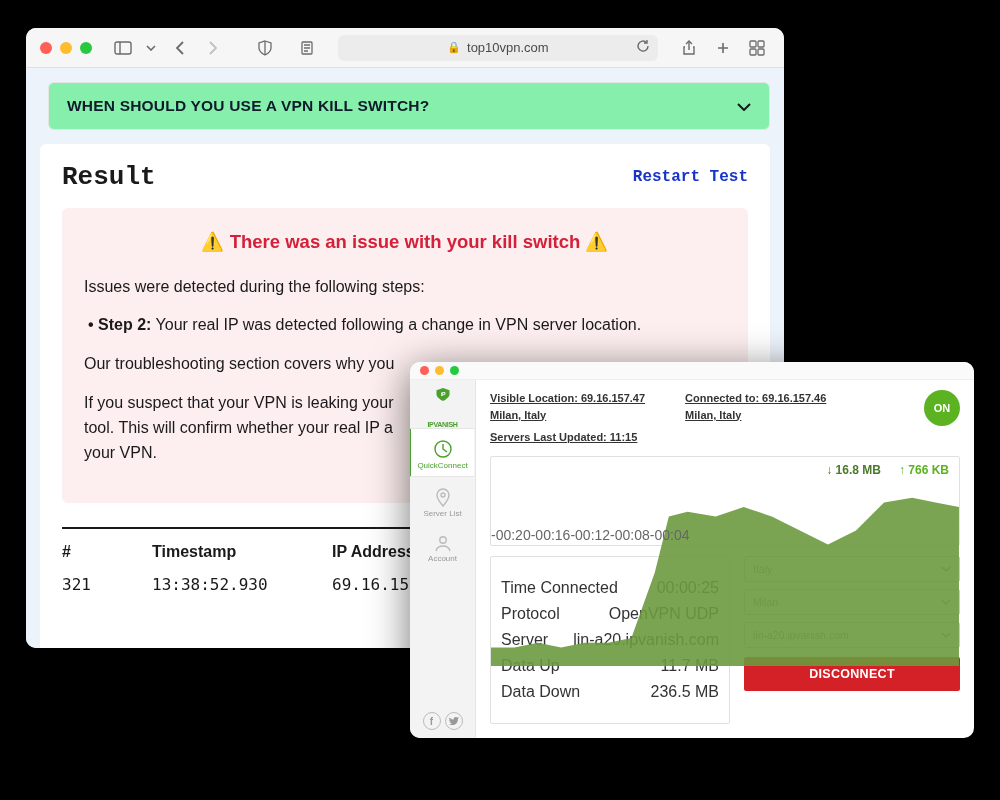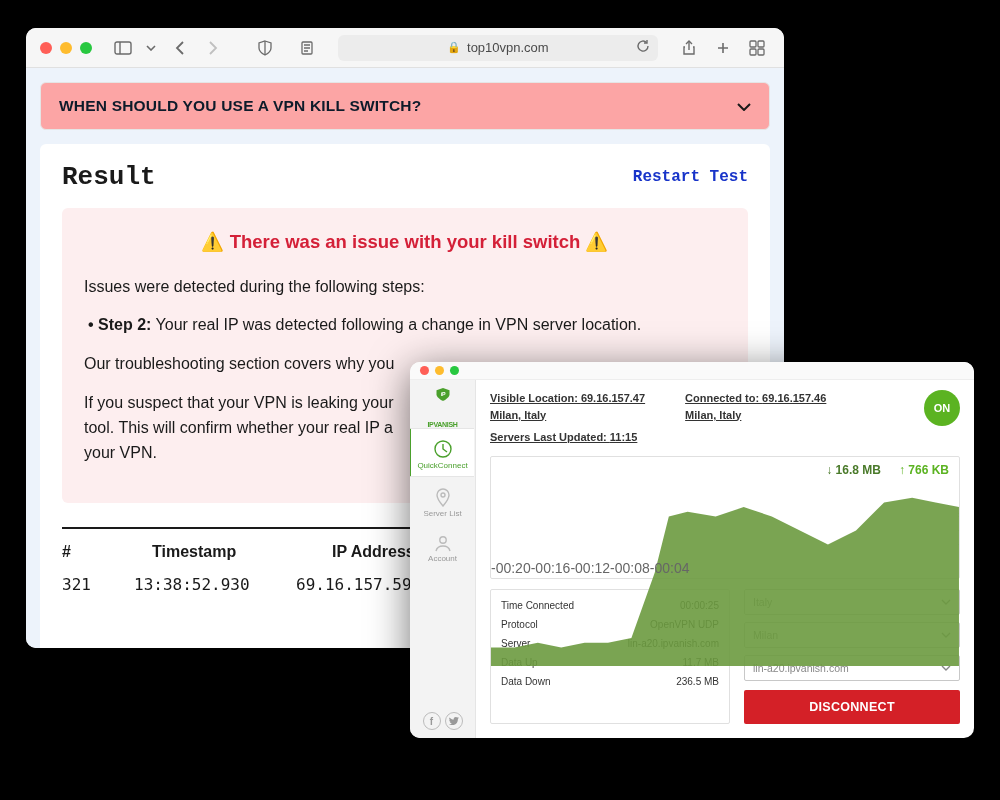--- a/index.html
+++ b/index.html
@@ -55,29 +55,30 @@
   .addr .lock { font-size: 11px; }
   .addr .reload { position: absolute; right: 8px; color:#6b6b6b; }
 
   .page {
     flex: 1;
     background: #edf3fb;
     overflow: hidden;
     padding: 14px;
   }
   .accordion {
-    background: #fca5a5;
+    background: #86efac;
     border: 1px solid #e5e5e5;
     border-radius: 6px;
     padding: 14px 18px;
     display: flex; justify-content:space-between;
     font-weight: 700;
     font-size: 15.5px;
     letter-spacing: .2px;
     color: #0d1b2a;
+    margin-left: 8px;
   }
   .content {
     margin-top: 14px;
     background: #fff;
     border-radius: 6px;
     padding: 18px 22px 30px 22px;
     height: 520px;
   }
   .result-head {
     display:flex; align-items:center; justify-content:space-between;
@@ -105,21 +106,21 @@
   .alert li::before { content:"•  "; font-weight:900; }
   .tbl-head {
     display:flex; gap: 30px;
     border-top:2px solid #1a1a1a;
     margin-top: 24px;
     padding: 14px 0 10px 0;
     font-weight:700;
     font-size:16px;
   }
   .tbl-row {
-    display:flex; gap:12px;
+    display:flex; gap:30px;
     font-family: ui-monospace, "SFMono-Regular", Menlo, monospace;
     font-size:16px;
     padding: 4px 0;
   }
   .col-n   { width: 60px; }
   .col-ts  { width: 150px; }
   .col-ip  { width: 200px; }
 
   
   .vpn {
@@ -219,22 +220,22 @@
   }
 
   .vpn-lower{
     display:flex; gap:14px;
     padding:10px 14px 14px 14px;
   }
   .stats-box{
     flex:1;
     border:1px solid #e0e0e0;
     border-radius:2px;
-    padding:6px 10px;
-    font-size:10px;
+    padding:18px 10px;
+    font-size:16px;
   }
   .stats-box .row{display:flex;justify-content:space-between;padding:4px 0;}
   .controls{
     width:216px;
     display:flex;flex-direction:column;gap:7px;
   }
   .sel{
     height:26px;border:1px solid #c8c8c8;border-radius:2px;
     display:flex;align-items:center;justify-content:space-between;
     padding:0 8px;font-size:10.5px;color:#888;background:#fff;

